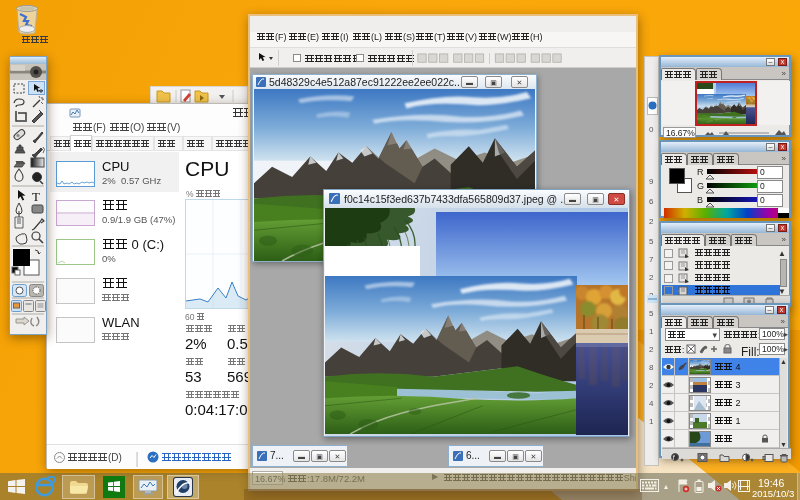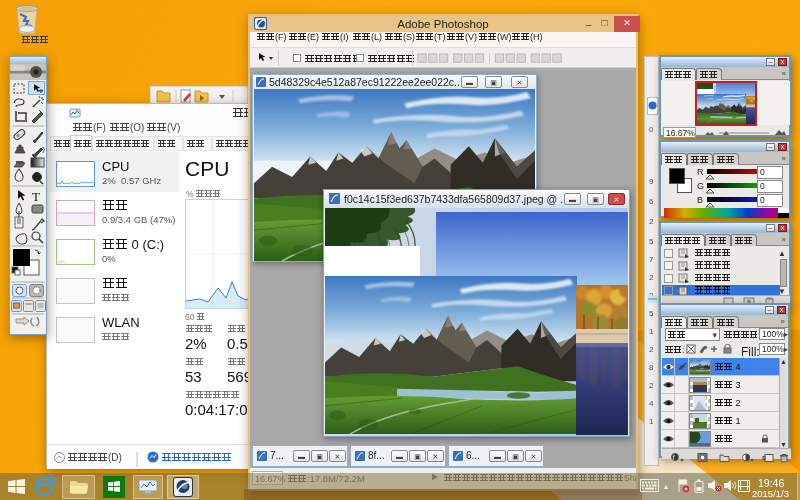--- a/index.html
+++ b/index.html
@@ -108,21 +108,21 @@
       </svg>
     <div class="a" style="left:55px;top:8px;font-size:13px;color:#111">CPU</div>
     <div class="a" style="left:55px;top:24px;font-size:9.5px;color:#555">2%&nbsp; 0.57 GHz</div>
 
     <svg class="a" style="left:9px;top:49px" width="39" height="26" viewBox="0 0 39 26">
         <rect x="0.5" y="0.5" width="38" height="25" fill="#fdfcfd" stroke="#c9a7d0"></rect>
         <line x1="0" y1="13" x2="39" y2="13" stroke="#c9a7d0"></line>
         <rect x="1" y="14" width="37" height="11" fill="#f6eff7"></rect>
       </svg>
     <div class="a" style="left:55px;top:47px;font-size:13px;color:#111"><i></i><i></i></div>
-    <div class="a" style="left:55px;top:63px;font-size:9.5px;color:#555">0.9/3.4 GB (47%)</div>
+    <div class="a" style="left:55px;top:63px;font-size:9.5px;color:#555">0.9/1.9 GB (47%)</div>
 
     <svg class="a" style="left:9px;top:88px" width="39" height="26" viewBox="0 0 39 26">
         <rect x="0.5" y="0.5" width="38" height="25" fill="#fff" stroke="#9cc789"></rect>
         <path d="M2 24 l4-2 3 2" stroke="#b5d8a5" fill="none"></path>
       </svg>
     <div class="a" style="left:55px;top:86px;font-size:13px;color:#111"><i></i><i></i> 0 (C:)</div>
     <div class="a" style="left:55px;top:102px;font-size:9.5px;color:#555">0%</div>
 
     <svg class="a" style="left:9px;top:127px" width="39" height="26" viewBox="0 0 39 26">
         <rect x="0.5" y="0.5" width="38" height="25" fill="#fbfbfb" stroke="#c5c5c5"></rect>
@@ -368,32 +368,20 @@
           <path d="M52 22 q7 14 4 30"></path>
           <path d="M66 16 q8 12 7 26"></path>
           <path d="M40 27 q5 12 2 28"></path>
  </g>
 </g>
 </defs>
 </svg>
 
 <div class="a win" id="ps" style="left:248px;top:14px;width:390px;height:477px;background:#efeeec;border:2px solid #eabf7c">
 
-  <div class="a" style="left:0;top:0;width:100%;height:16px;background:#eac487">
-    <svg class="a" style="left:4px;top:1px" width="13" height="13" viewBox="0 0 13 13">
-        <rect width="13" height="13" rx="2" fill="#2a5faa"></rect>
-        <rect x="1" y="1" width="11" height="11" rx="1.5" fill="#e8eef8"></rect>
-        <circle cx="7" cy="6.5" r="4" fill="#26518f"></circle>
-        <path d="M3 10 Q7 2 11 3" stroke="#fff" stroke-width="1.2" fill="none"></path>
-      </svg>
-    <div class="a" style="left:0;top:2px;width:100%;text-align:center;font-size:11.5px;color:#222">Adobe Photoshop</div>
-    <div class="a" style="left:331px;top:3px;width:15px;text-align:center;font-size:10px;color:#333">–</div>
-    <div class="a" style="left:347px;top:1px;width:15px;text-align:center;font-size:10px;color:#333">□</div>
-    <div class="a" style="left:364px;top:0;width:26px;height:16px;background:#c9504c;color:#fff;text-align:center;font-size:9px;line-height:15px">✕</div>
-  </div>
 
   <div class="a" style="left:0;top:16px;width:100%;height:15px;background:#f7f6f5;font-size:9px;color:#222">
     <span class="a" style="left:7px"><i></i><i></i>(F)</span>
     <span class="a" style="left:39px"><i></i><i></i>(E)</span>
     <span class="a" style="left:72px"><i></i><i></i>(I)</span>
     <span class="a" style="left:103px"><i></i><i></i>(L)</span>
     <span class="a" style="left:135px"><i></i><i></i>(S)</span>
     <span class="a" style="left:166px"><i></i><i></i>(T)</span>
     <span class="a" style="left:197px"><i></i><i></i>(V)</span>
     <span class="a" style="left:229px"><i></i><i></i>(W)</span>
@@ -477,30 +465,20 @@
     <div class="a mbar" style="left:2px;top:377px">
         <svg width="10" height="10" viewBox="0 0 10 10" style="position:absolute;left:4px;top:5px">
           <rect width="10" height="10" rx="1" fill="#3a6fba"></rect>
           <path d="M2 8 Q5 1 8 2" stroke="#fff" fill="none"></path>
         </svg>
         <span style="position:absolute;left:17px;top:4px">7...</span>
         <div class="cb a" style="left:40px;top:4px">▬</div>
         <div class="cb a" style="left:58px;top:4px">▣</div>
         <div class="cb a" style="left:76px;top:4px">✕</div>
       </div>
-    <div class="a mbar" style="left:100px;top:377px">
-        <svg width="10" height="10" viewBox="0 0 10 10" style="position:absolute;left:4px;top:5px">
-          <rect width="10" height="10" rx="1" fill="#3a6fba"></rect>
-          <path d="M2 8 Q5 1 8 2" stroke="#fff" fill="none"></path>
-        </svg>
-        <span style="position:absolute;left:17px;top:4px">8f...</span>
-        <div class="cb a" style="left:40px;top:4px">▬</div>
-        <div class="cb a" style="left:58px;top:4px">▣</div>
-        <div class="cb a" style="left:76px;top:4px">✕</div>
-      </div>
     <div class="a mbar" style="left:198px;top:377px">
         <svg width="10" height="10" viewBox="0 0 10 10" style="position:absolute;left:4px;top:5px">
           <rect width="10" height="10" rx="1" fill="#3a6fba"></rect>
           <path d="M2 8 Q5 1 8 2" stroke="#fff" fill="none"></path>
         </svg>
         <span style="position:absolute;left:17px;top:4px">6...</span>
         <div class="cb a" style="left:40px;top:4px">▬</div>
         <div class="cb a" style="left:58px;top:4px">▣</div>
         <div class="cb a" style="left:76px;top:4px">✕</div>
       </div>
@@ -872,15 +850,15 @@
     </svg>
  <svg class="a" style="left:723px;top:6px" width="14" height="13" viewBox="0 0 14 13">
       <path d="M1 4 h3 l4-3 v11 l-4-3 H1Z" fill="#f4f0e6"></path>
       <path d="M9.5 4 q2 2.5 0 5 M11.5 2.5 q3 4 0 8" stroke="#f4f0e6" fill="none"></path>
     </svg>
  <div class="a" style="left:738px;top:7px;width:12px;height:12px;border:1.4px solid #f8f4ea;color:#f8f4ea;font-size:9px">
       <b style="position:absolute;left:1.2px;top:0.4px;width:8px;height:9px;border-left:1.4px solid #f8f4ea;border-right:1.4px solid #f8f4ea"></b>
       <b style="position:absolute;left:0;top:4.6px;width:11px;border-top:1.4px solid #f8f4ea"></b>
     </div>
  <div class="a" style="left:758px;top:4px;font-size:10.5px;color:#fff">19:46</div>
- <div class="a" style="left:752px;top:15px;font-size:9.5px;color:#fff">2015/1/3</div>
+ <div class="a" style="left:752px;top:15px;font-size:9.5px;color:#fff">2015/10/3</div>
  <div class="a" style="left:797px;top:0;width:3px;height:27px;background:rgba(255,255,255,.18);border-left:1px solid rgba(255,255,255,.3)"></div>
 </div>
 
 </body></html>

